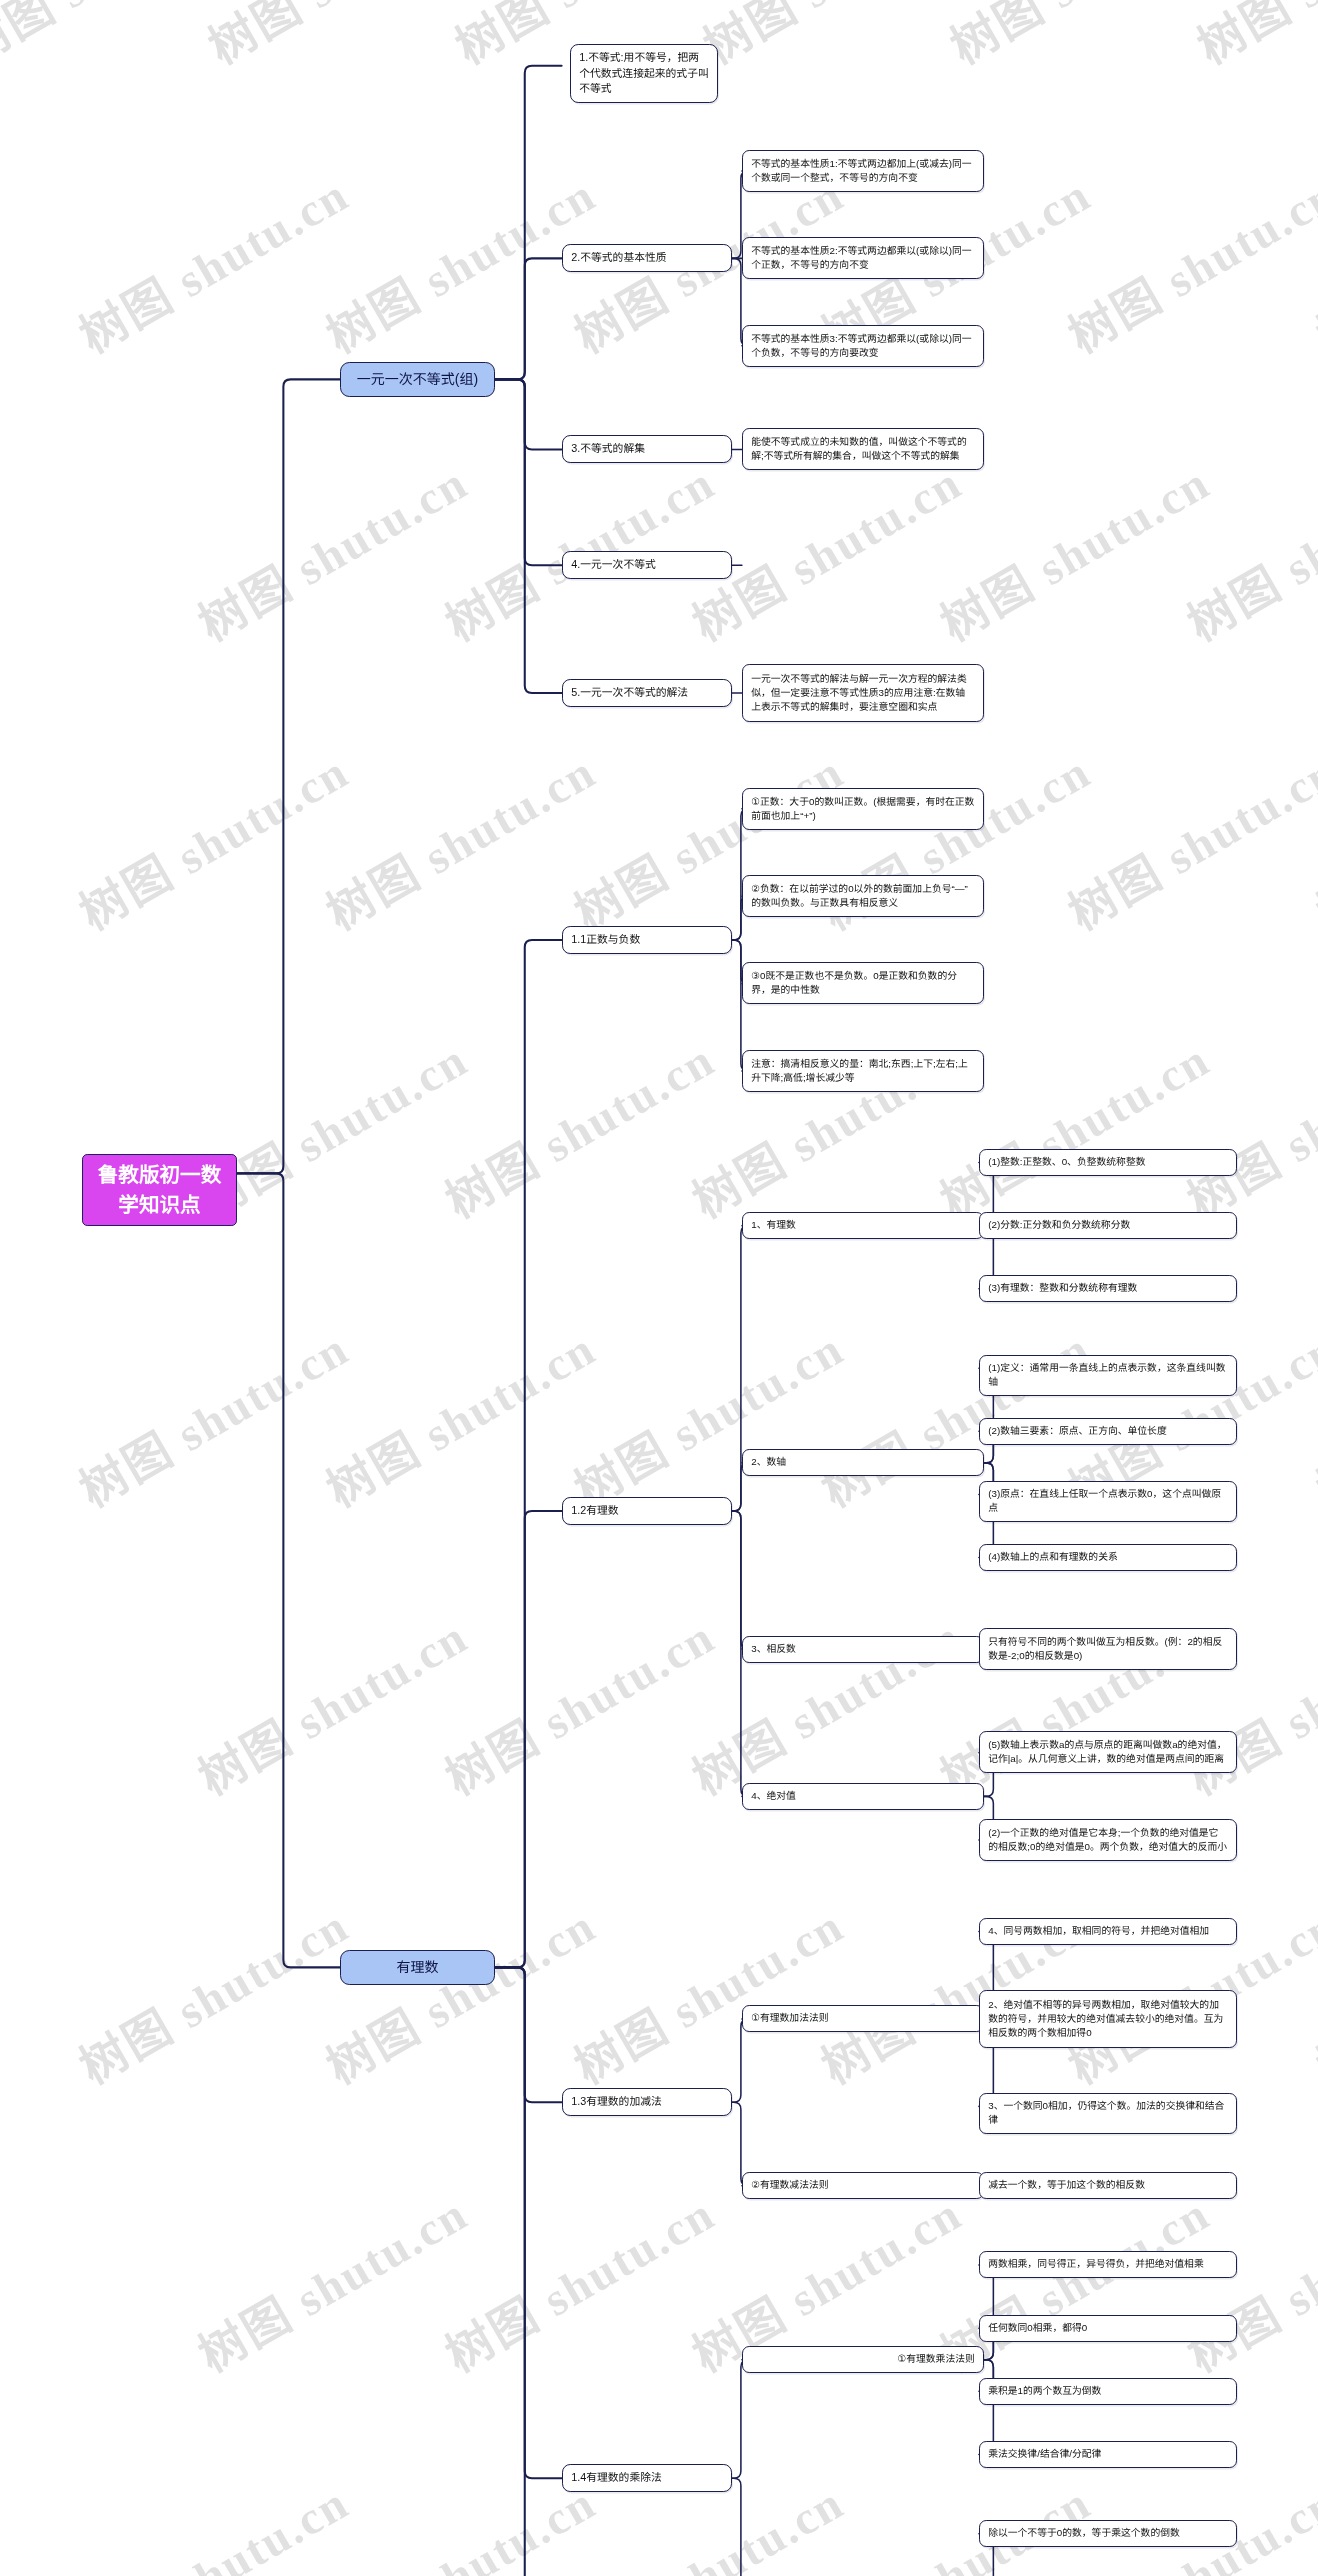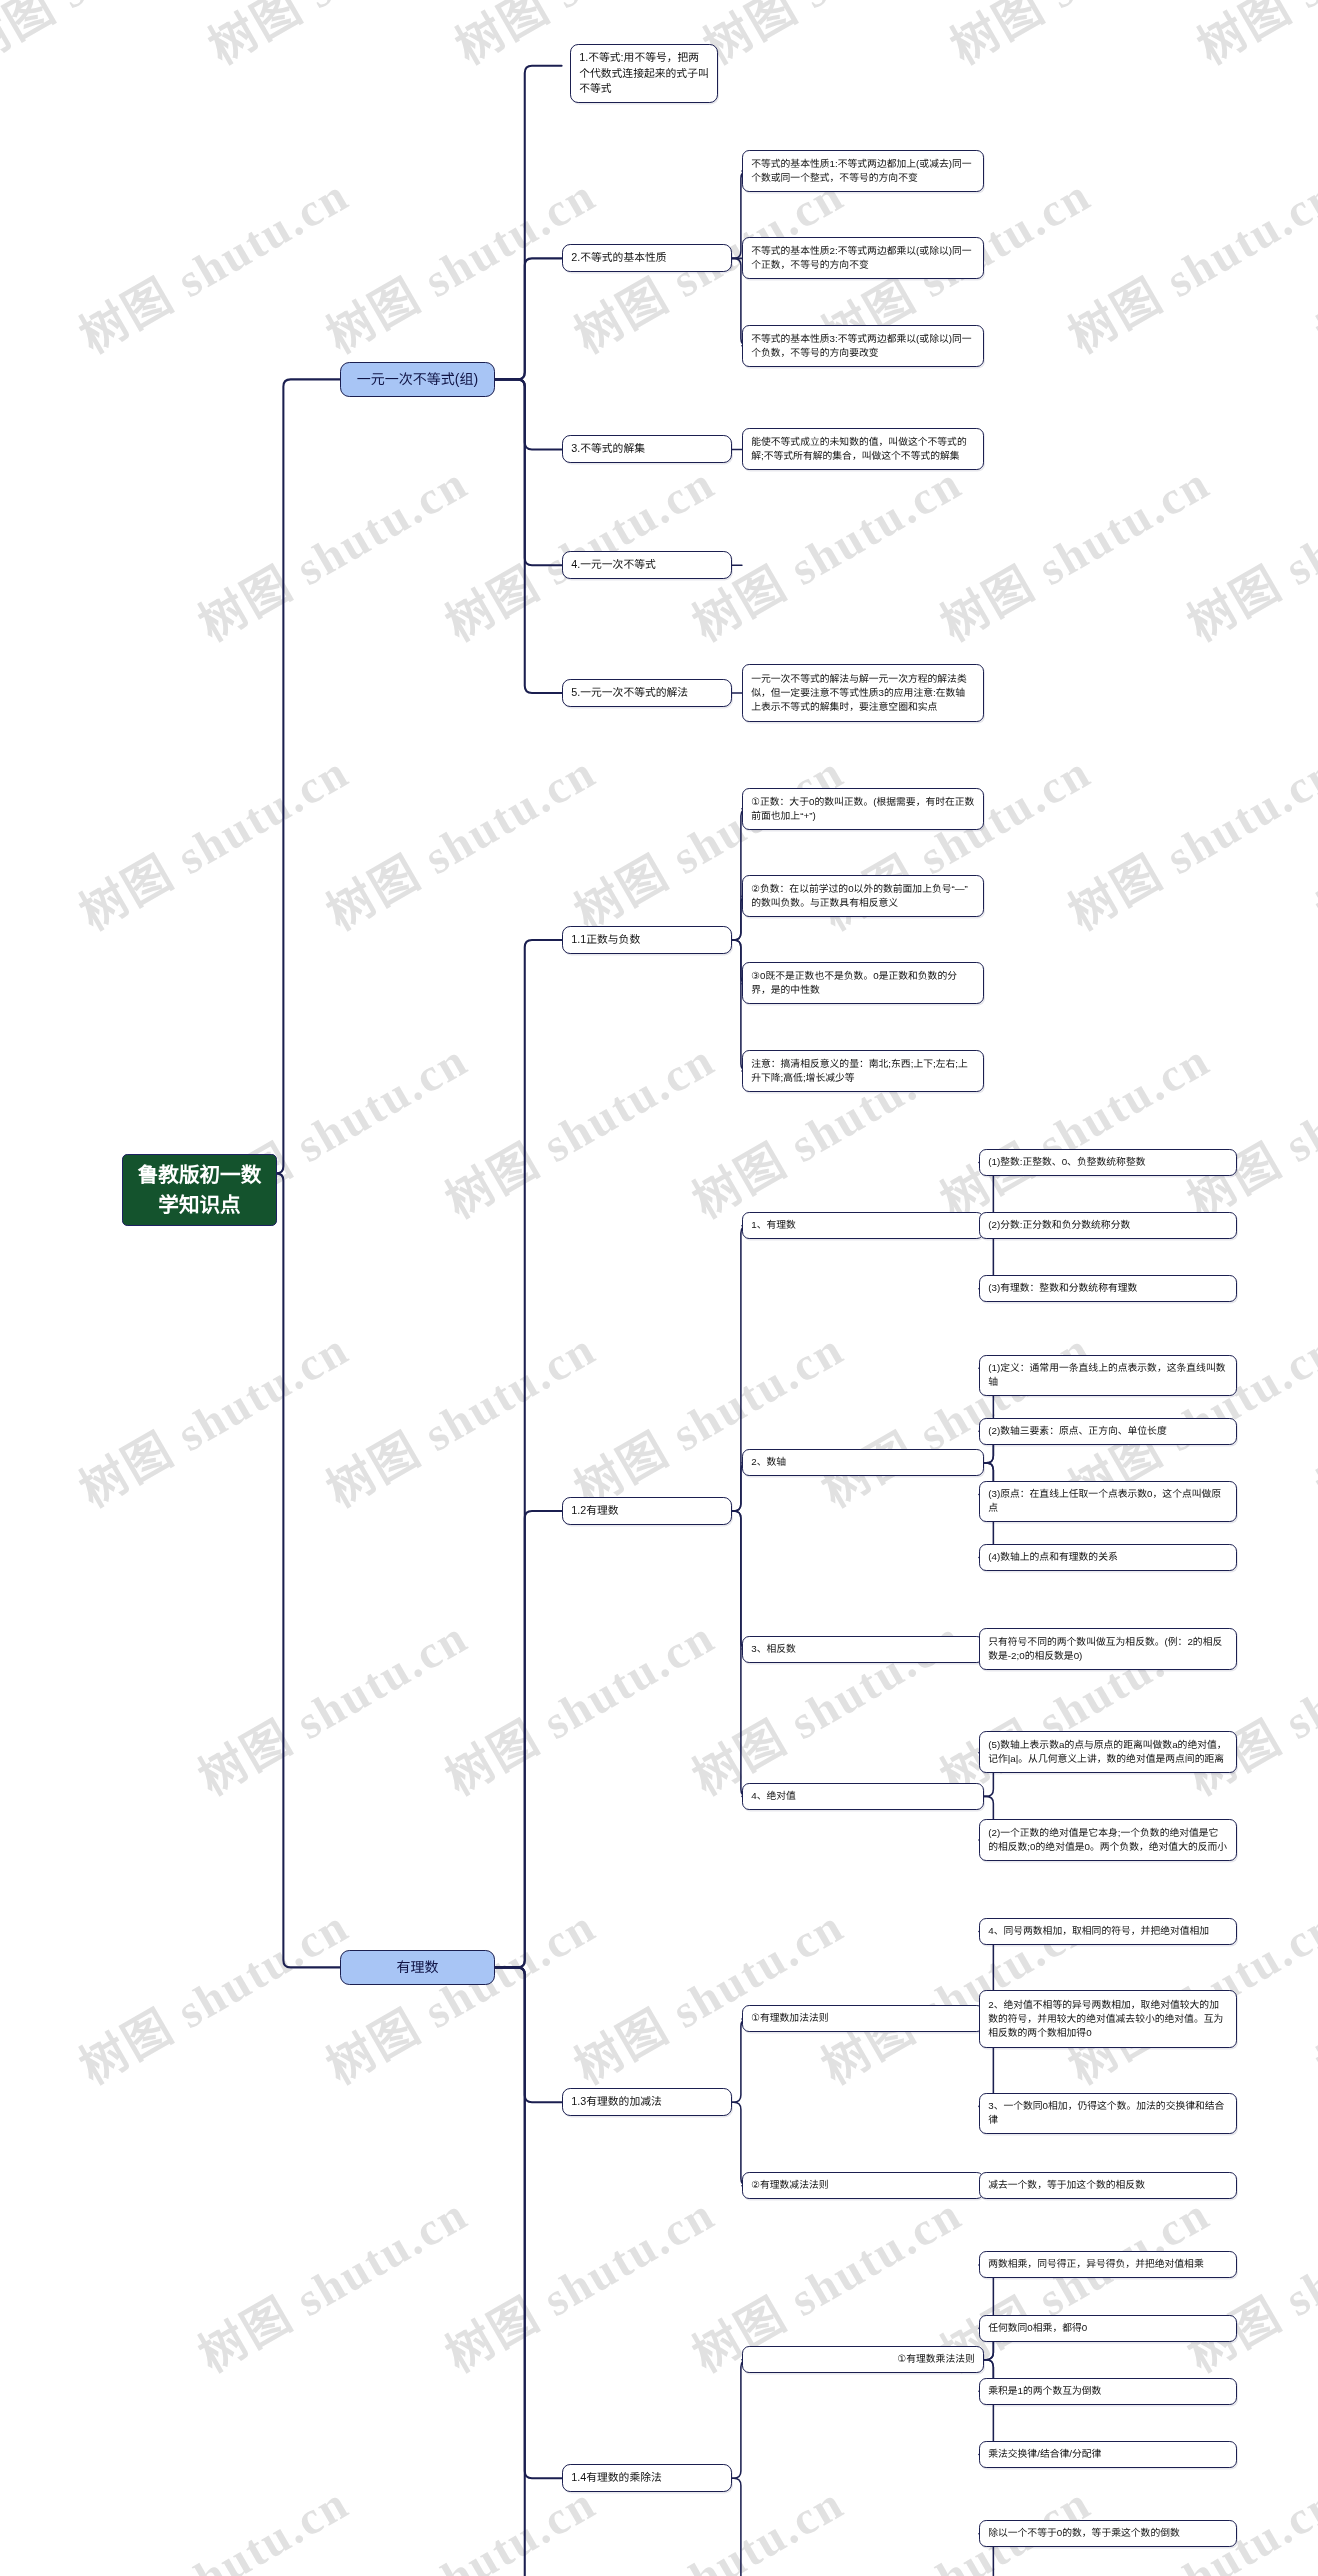--- a/index.html
+++ b/index.html
@@ -62,30 +62,29 @@
     color: #111111;
     display: flex;
     align-items: center;
     padding: 5.2px 8.2px;
     line-height: 1.45;
     box-shadow: 1px 1.5px 0 rgba(27,31,80,0.10);
   }
   .node .txt { display: block; width: 100%; }
 
   .node.root {
-    background: #14532d;
+    background: #d946ef;
     border-color: #1e2161;
     color: #ffffff;
     font-size: 20.6px;
     font-weight: 700;
     border-radius: 5.2px;
     justify-content: flex-start;
     padding: 5.2px 11.3px;
     box-shadow: none;
-    margin-left: 40px;
   }
   .node.lvl1 {
     background: #a8c5f5;
     border-color: #1b1f50;
     border-width: 1.5px;
     color: #101445;
     font-size: 14px;
     font-weight: 400;
     border-radius: 9.3px;
     justify-content: center;

